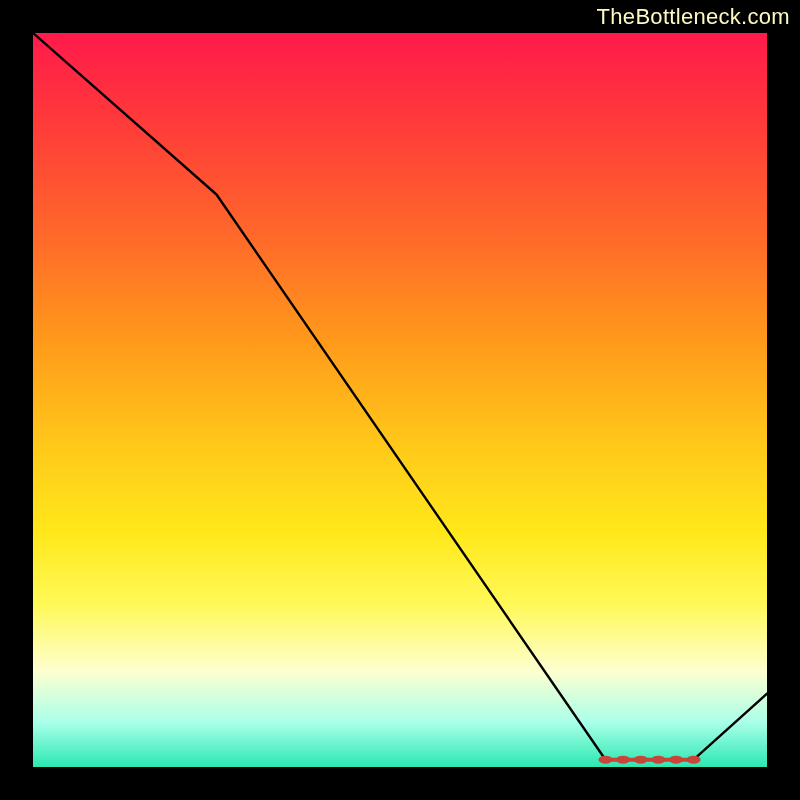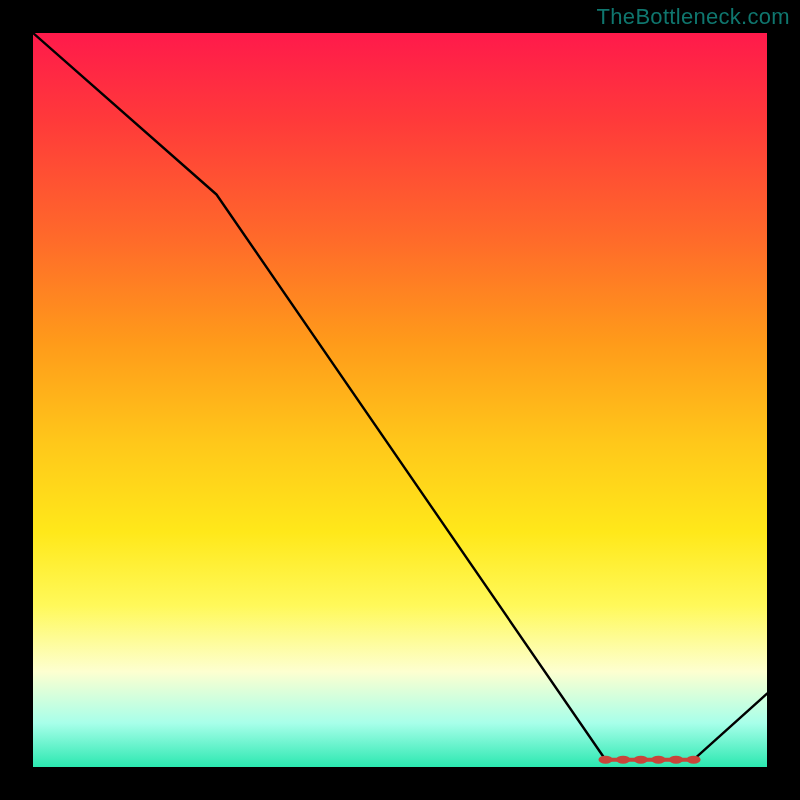--- a/index.html
+++ b/index.html
@@ -14,21 +14,21 @@
   .frame {
     position: relative;
     width: 800px;
     height: 800px;
     background: #000;
   }
   .watermark {
     position: absolute;
     top: 4px;
     right: 10px;
-    color: #0f766e;
+    color: #fef9c3;
     font-size: 22px;
     font-weight: 500;
     letter-spacing: 0.3px;
     user-select: none;
   }
   .plot-area {
     position: absolute;
     left: 33px;
     top: 33px;
     width: 734px;

